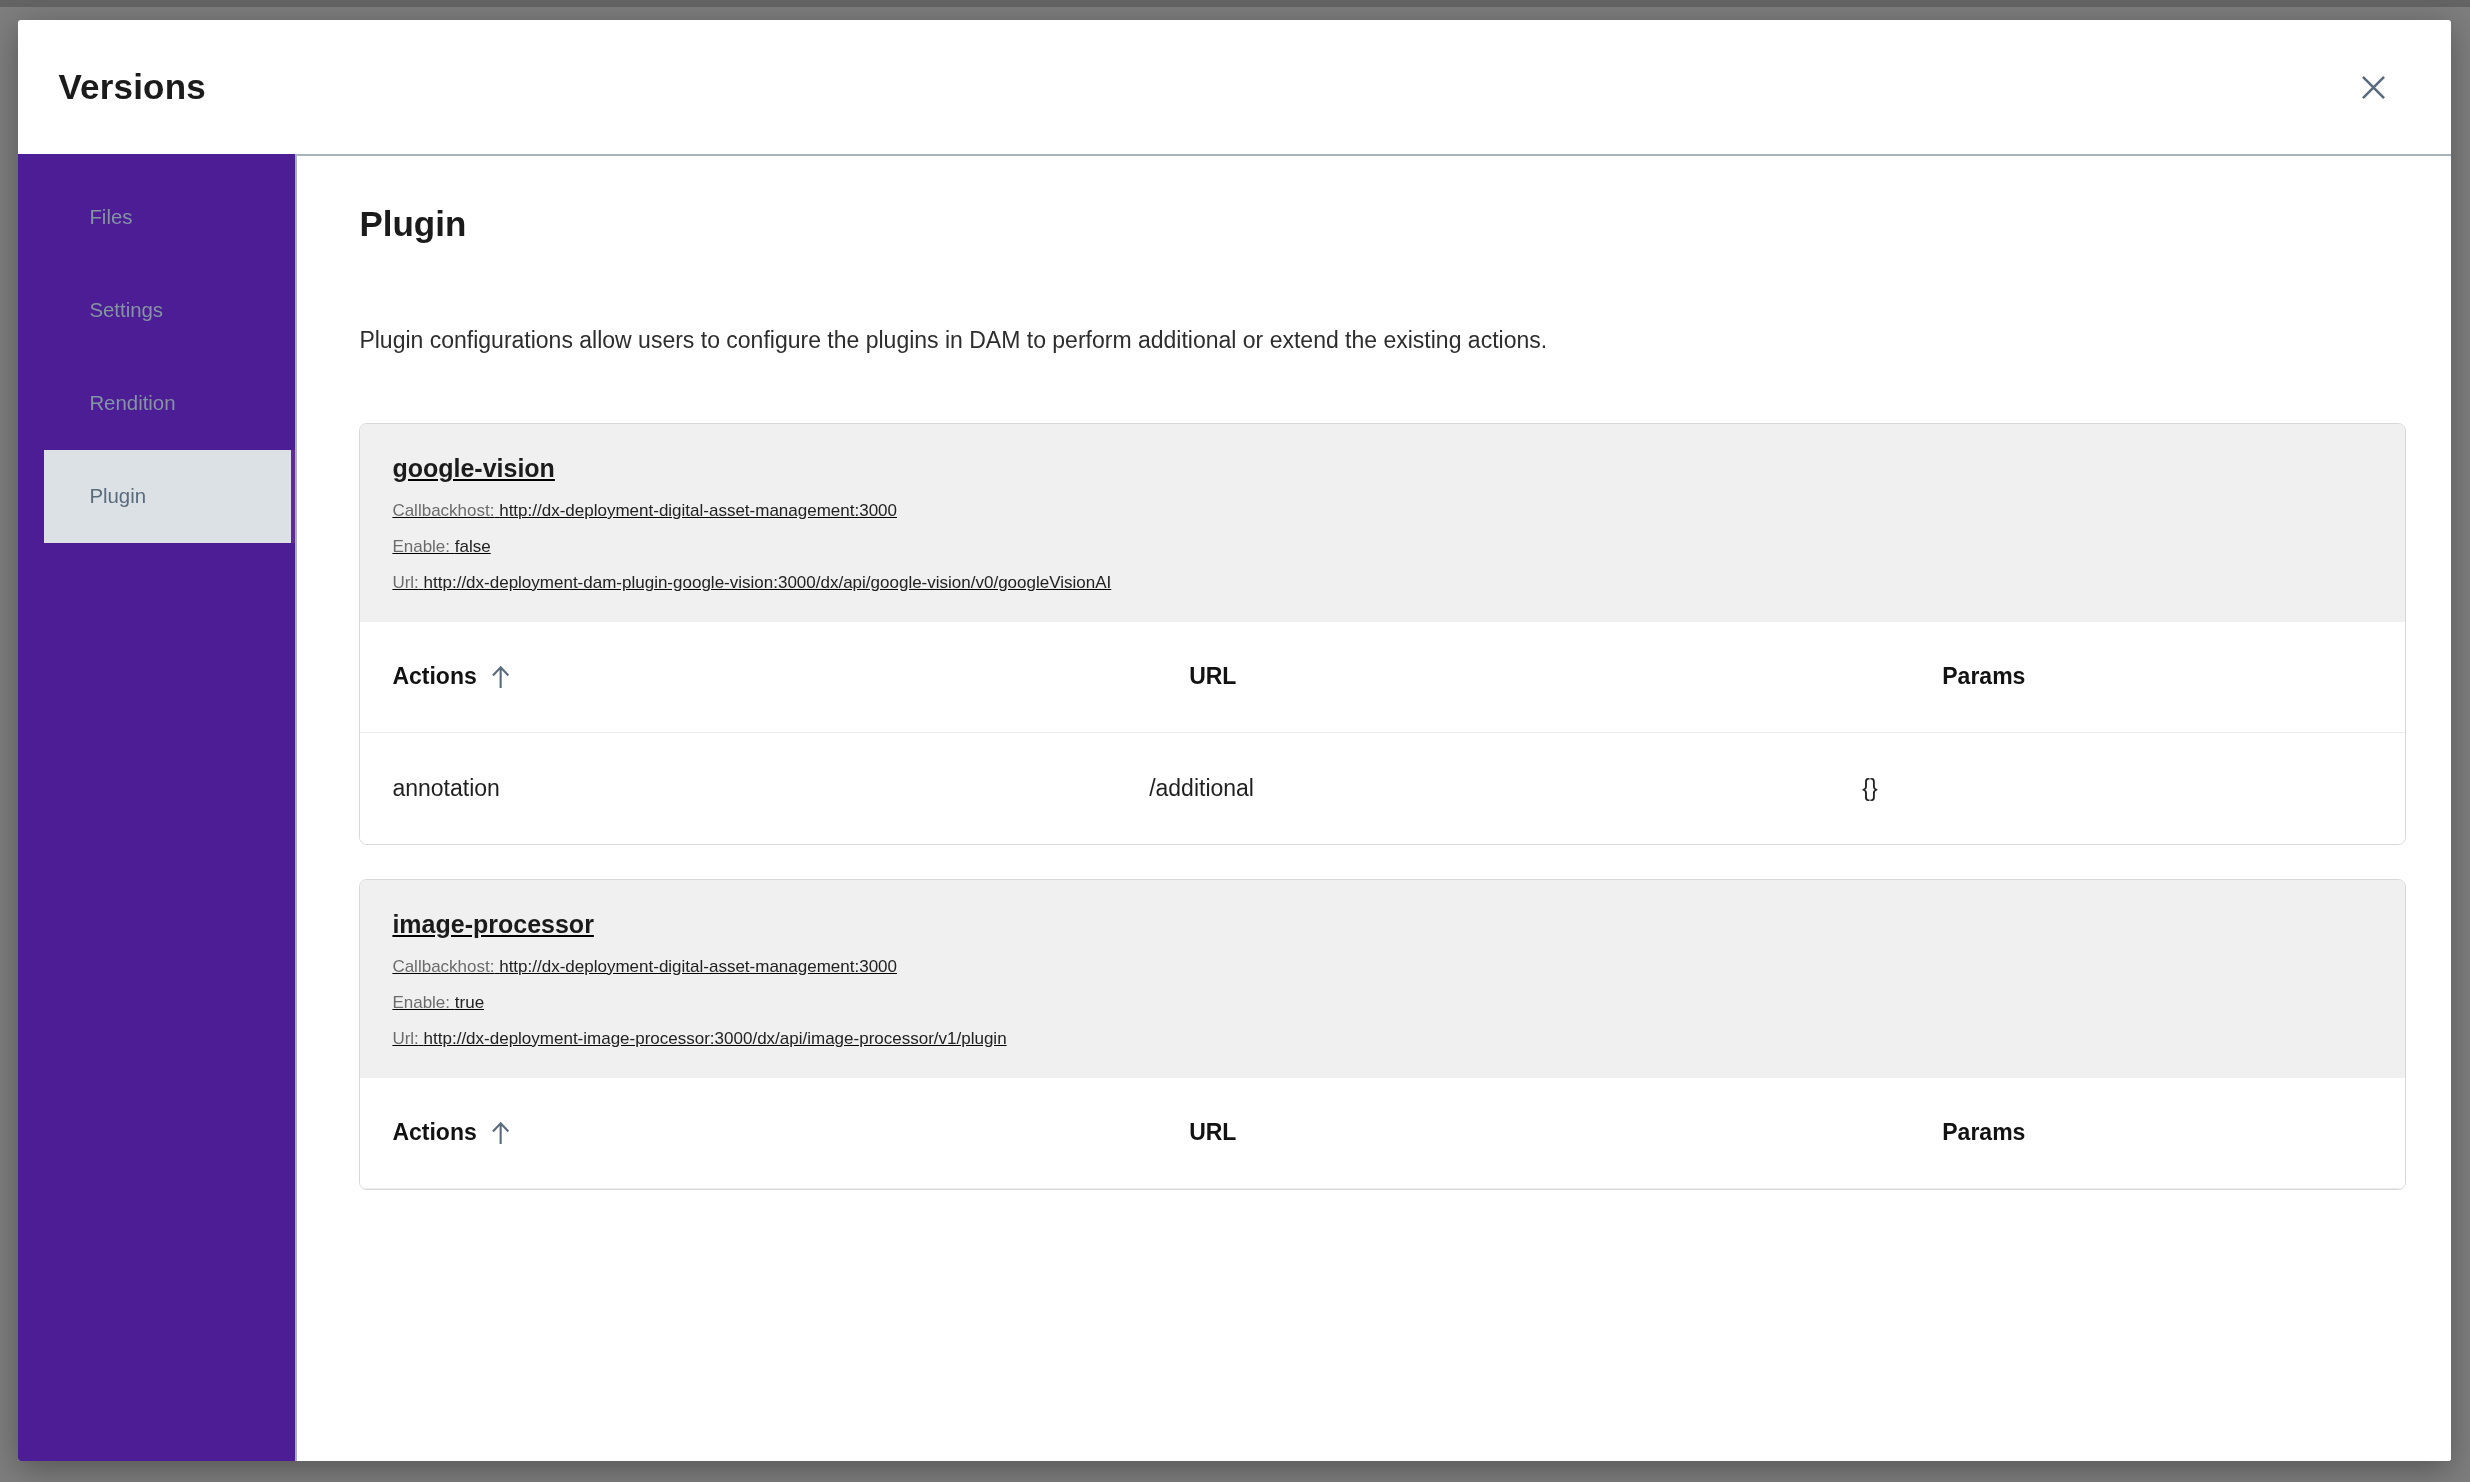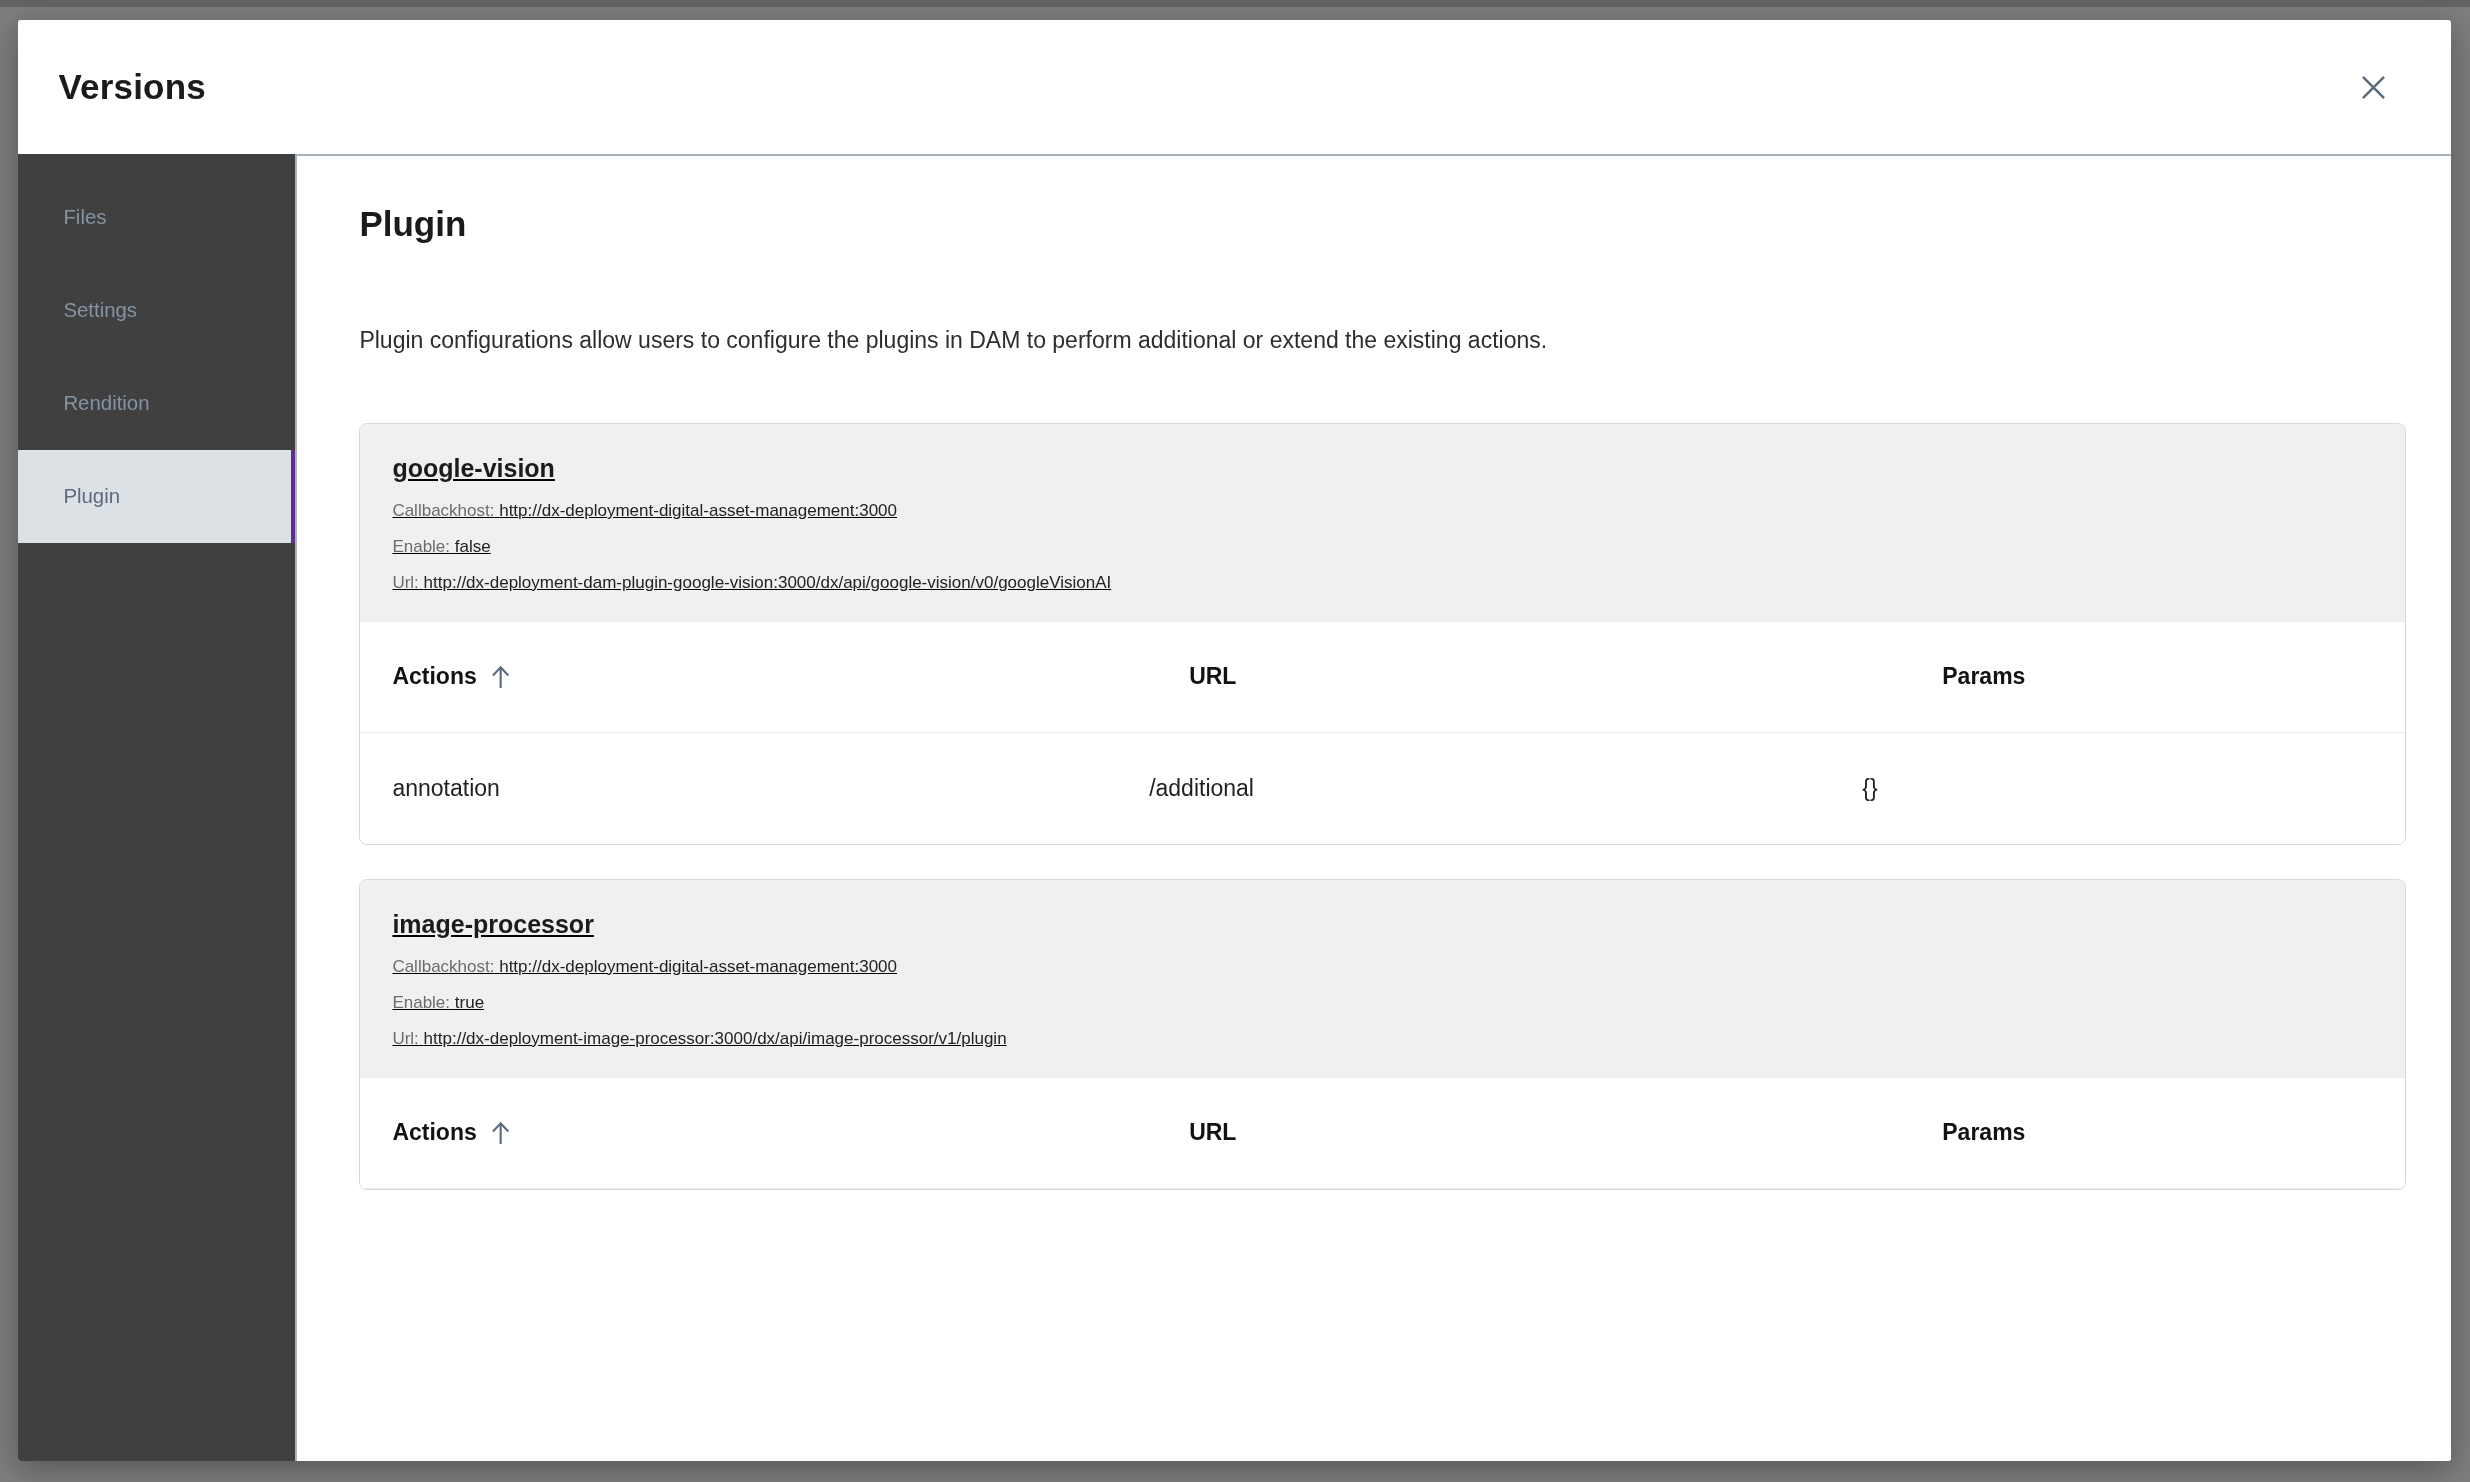--- a/index.html
+++ b/index.html
@@ -40,22 +40,23 @@
   .close-btn{
     width:47px; height:47px;
     border:none; background:transparent; cursor:pointer;
     display:flex; align-items:center; justify-content:center;
   }
   .icon-stroke{stroke:var(--slate); stroke-width:2.6; fill:none;}
   
   .modal-body{flex:1; display:flex; min-height:0;}
   .sidebar{
     flex:0 0 277px; width:277px;
-    background:#404040;
+    background:#4c1d95;
     padding-top:16.5px;
+    padding-left:26px;
   }
   .side-item{
     position:relative;
     height:93px;
     display:flex; align-items:center;
     padding-left:45px;
     font-size:20.4px; font-weight:500;
     color:#8494a3;
     cursor:pointer;
   }

